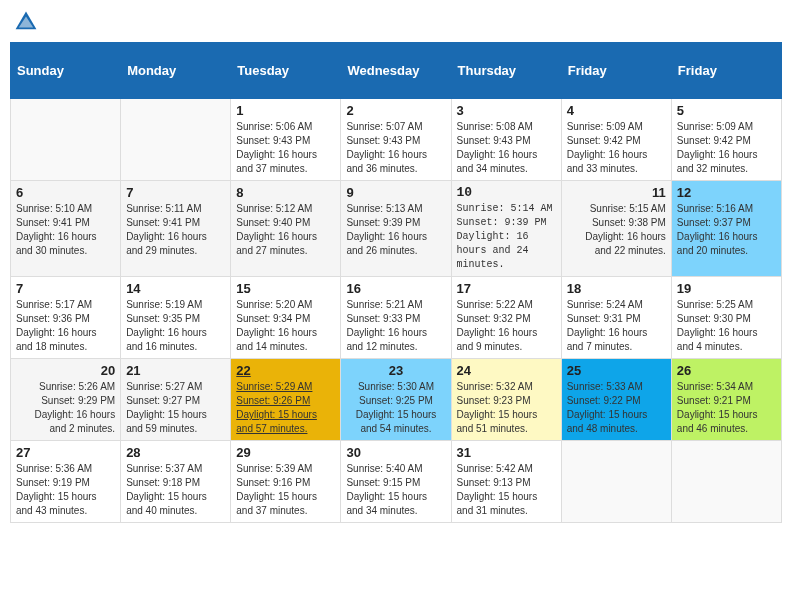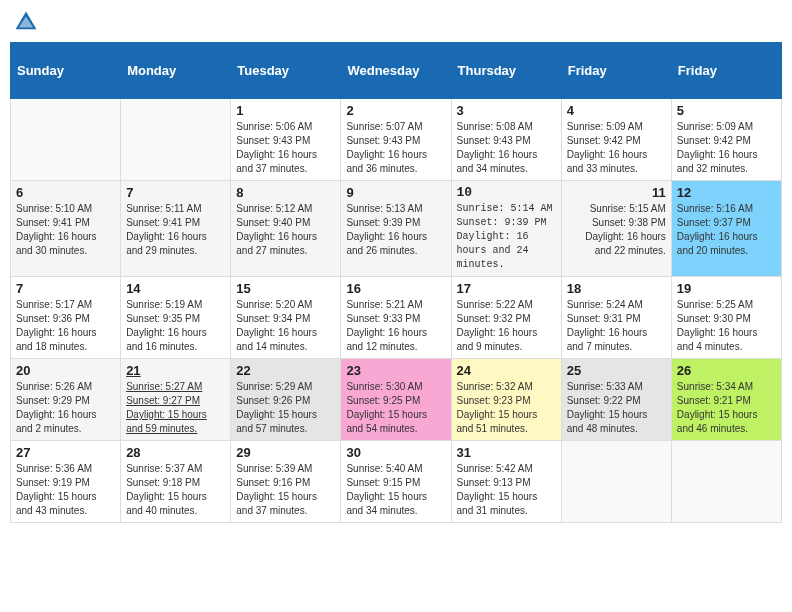--- a/index.html
+++ b/index.html
@@ -202,41 +202,41 @@
         <td>
           <div class="day-number">18</div>
           <div class="day-info">Sunrise: 5:24 AM<br>Sunset: 9:31 PM<br>Daylight: 16 hours and 7 minutes.</div>
         </td>
         <td>
           <div class="day-number">19</div>
           <div class="day-info">Sunrise: 5:25 AM<br>Sunset: 9:30 PM<br>Daylight: 16 hours and 4 minutes.</div>
         </td>
       </tr>
       <tr>
-        <td style="background-color: rgb(245, 245, 245);">
+        <td style="background-color: rgb(245, 245, 245); text-align: right;">
           <div class="day-number">20</div>
           <div class="day-info">Sunrise: 5:26 AM<br>Sunset: 9:29 PM<br>Daylight: 16 hours and 2 minutes.</div>
         </td>
-        <td style="background-color: rgb(245, 245, 245); text-decoration: underline;">
+        <td style="background-color: rgb(245, 245, 245);">
           <div class="day-number">21</div>
           <div class="day-info">Sunrise: 5:27 AM<br>Sunset: 9:27 PM<br>Daylight: 15 hours and 59 minutes.</div>
         </td>
-        <td style="background-color: #e5e5e5;">
+        <td style="background-color: #eab308; text-decoration: underline;">
           <div class="day-number">22</div>
           <div class="day-info">Sunrise: 5:29 AM<br>Sunset: 9:26 PM<br>Daylight: 15 hours and 57 minutes.</div>
         </td>
-        <td style="background-color: #f9a8d4;">
+        <td style="background-color: #7dd3fc; text-align: center;">
           <div class="day-number">23</div>
           <div class="day-info">Sunrise: 5:30 AM<br>Sunset: 9:25 PM<br>Daylight: 15 hours and 54 minutes.</div>
         </td>
         <td style="background-color: #fef9c3;">
           <div class="day-number">24</div>
           <div class="day-info">Sunrise: 5:32 AM<br>Sunset: 9:23 PM<br>Daylight: 15 hours and 51 minutes.</div>
         </td>
-        <td style="background-color: #e5e5e5;">
+        <td style="background-color: #0ea5e9;">
           <div class="day-number">25</div>
           <div class="day-info">Sunrise: 5:33 AM<br>Sunset: 9:22 PM<br>Daylight: 15 hours and 48 minutes.</div>
         </td>
         <td style="background-color: #bef264;">
           <div class="day-number">26</div>
           <div class="day-info">Sunrise: 5:34 AM<br>Sunset: 9:21 PM<br>Daylight: 15 hours and 46 minutes.</div>
         </td>
       </tr>
       <tr>
         <td>

